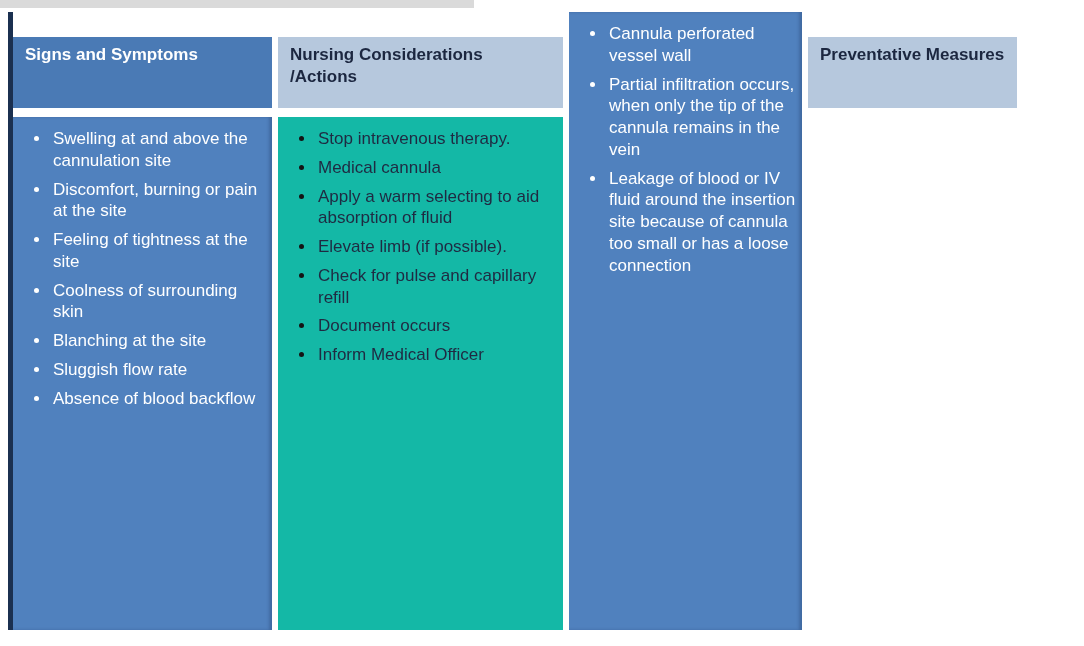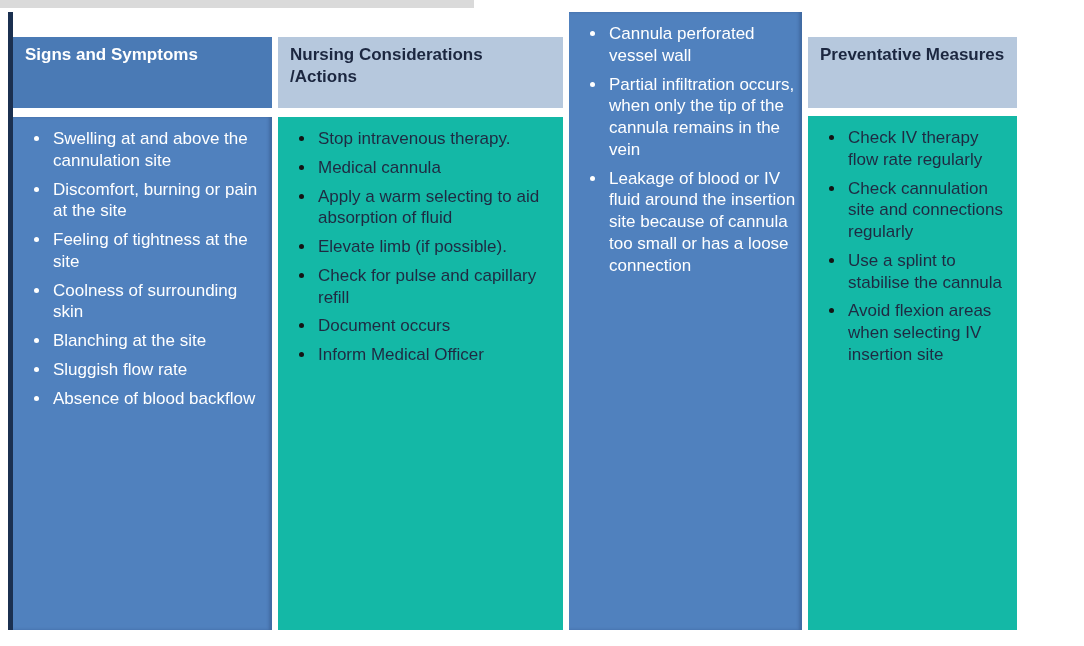--- a/index.html
+++ b/index.html
@@ -105,24 +105,16 @@
         <ul class="bullets">
             <li>Cannula perforated vessel wall</li>
             <li>Partial infiltration occurs, when only the tip of the cannula remains in the vein</li>
             <li>Leakage of blood or IV fluid around the insertion site because of cannula too small or has a loose connection</li>
           </ul>
       </div>
     </div>
 
     <div class="col c4">
       <div class="cell header light">Preventative Measures</div>
-      <div class="cell body light">
-        <ul class="bullets">
-            <li>Check IV therapy flow rate regularly</li>
-            <li>Check cannulation site and connections regularly</li>
-            <li>Use a splint to stabilise the cannula</li>
-            <li>Avoid flexion areas when selecting IV insertion site</li>
-          </ul>
-      </div>
     </div>
 
   </div>
 </div>
 
 </body></html>

